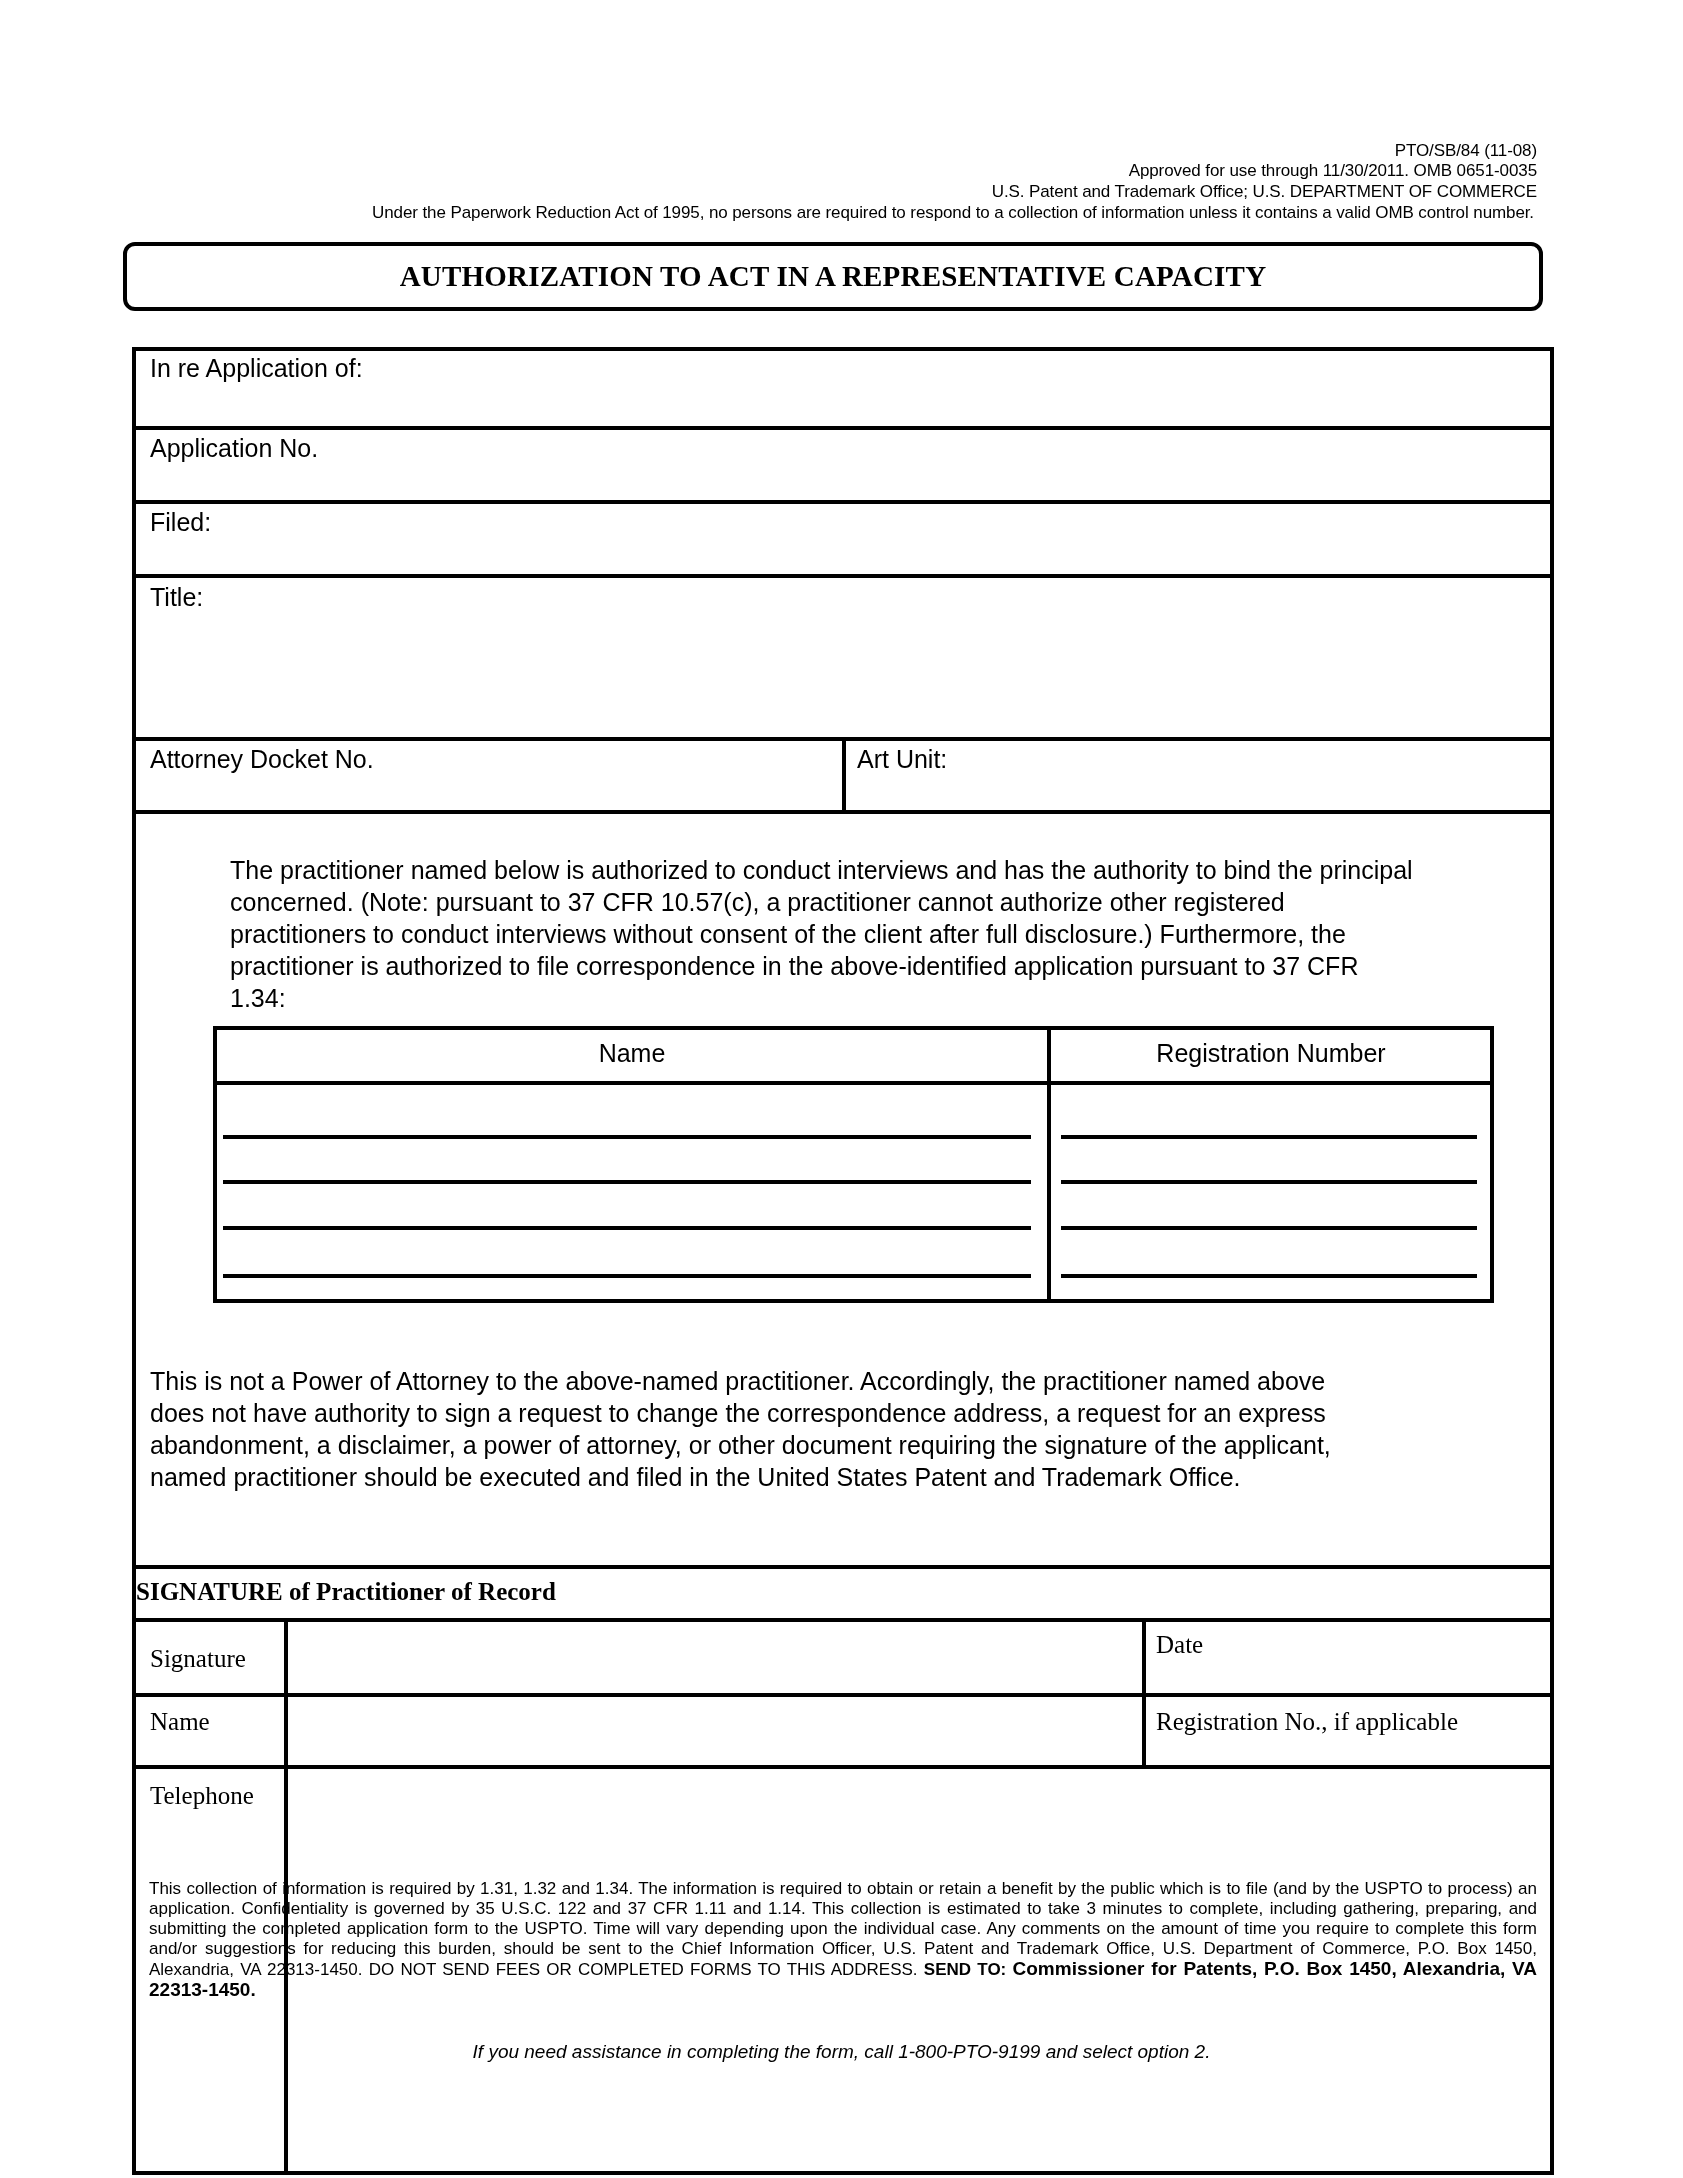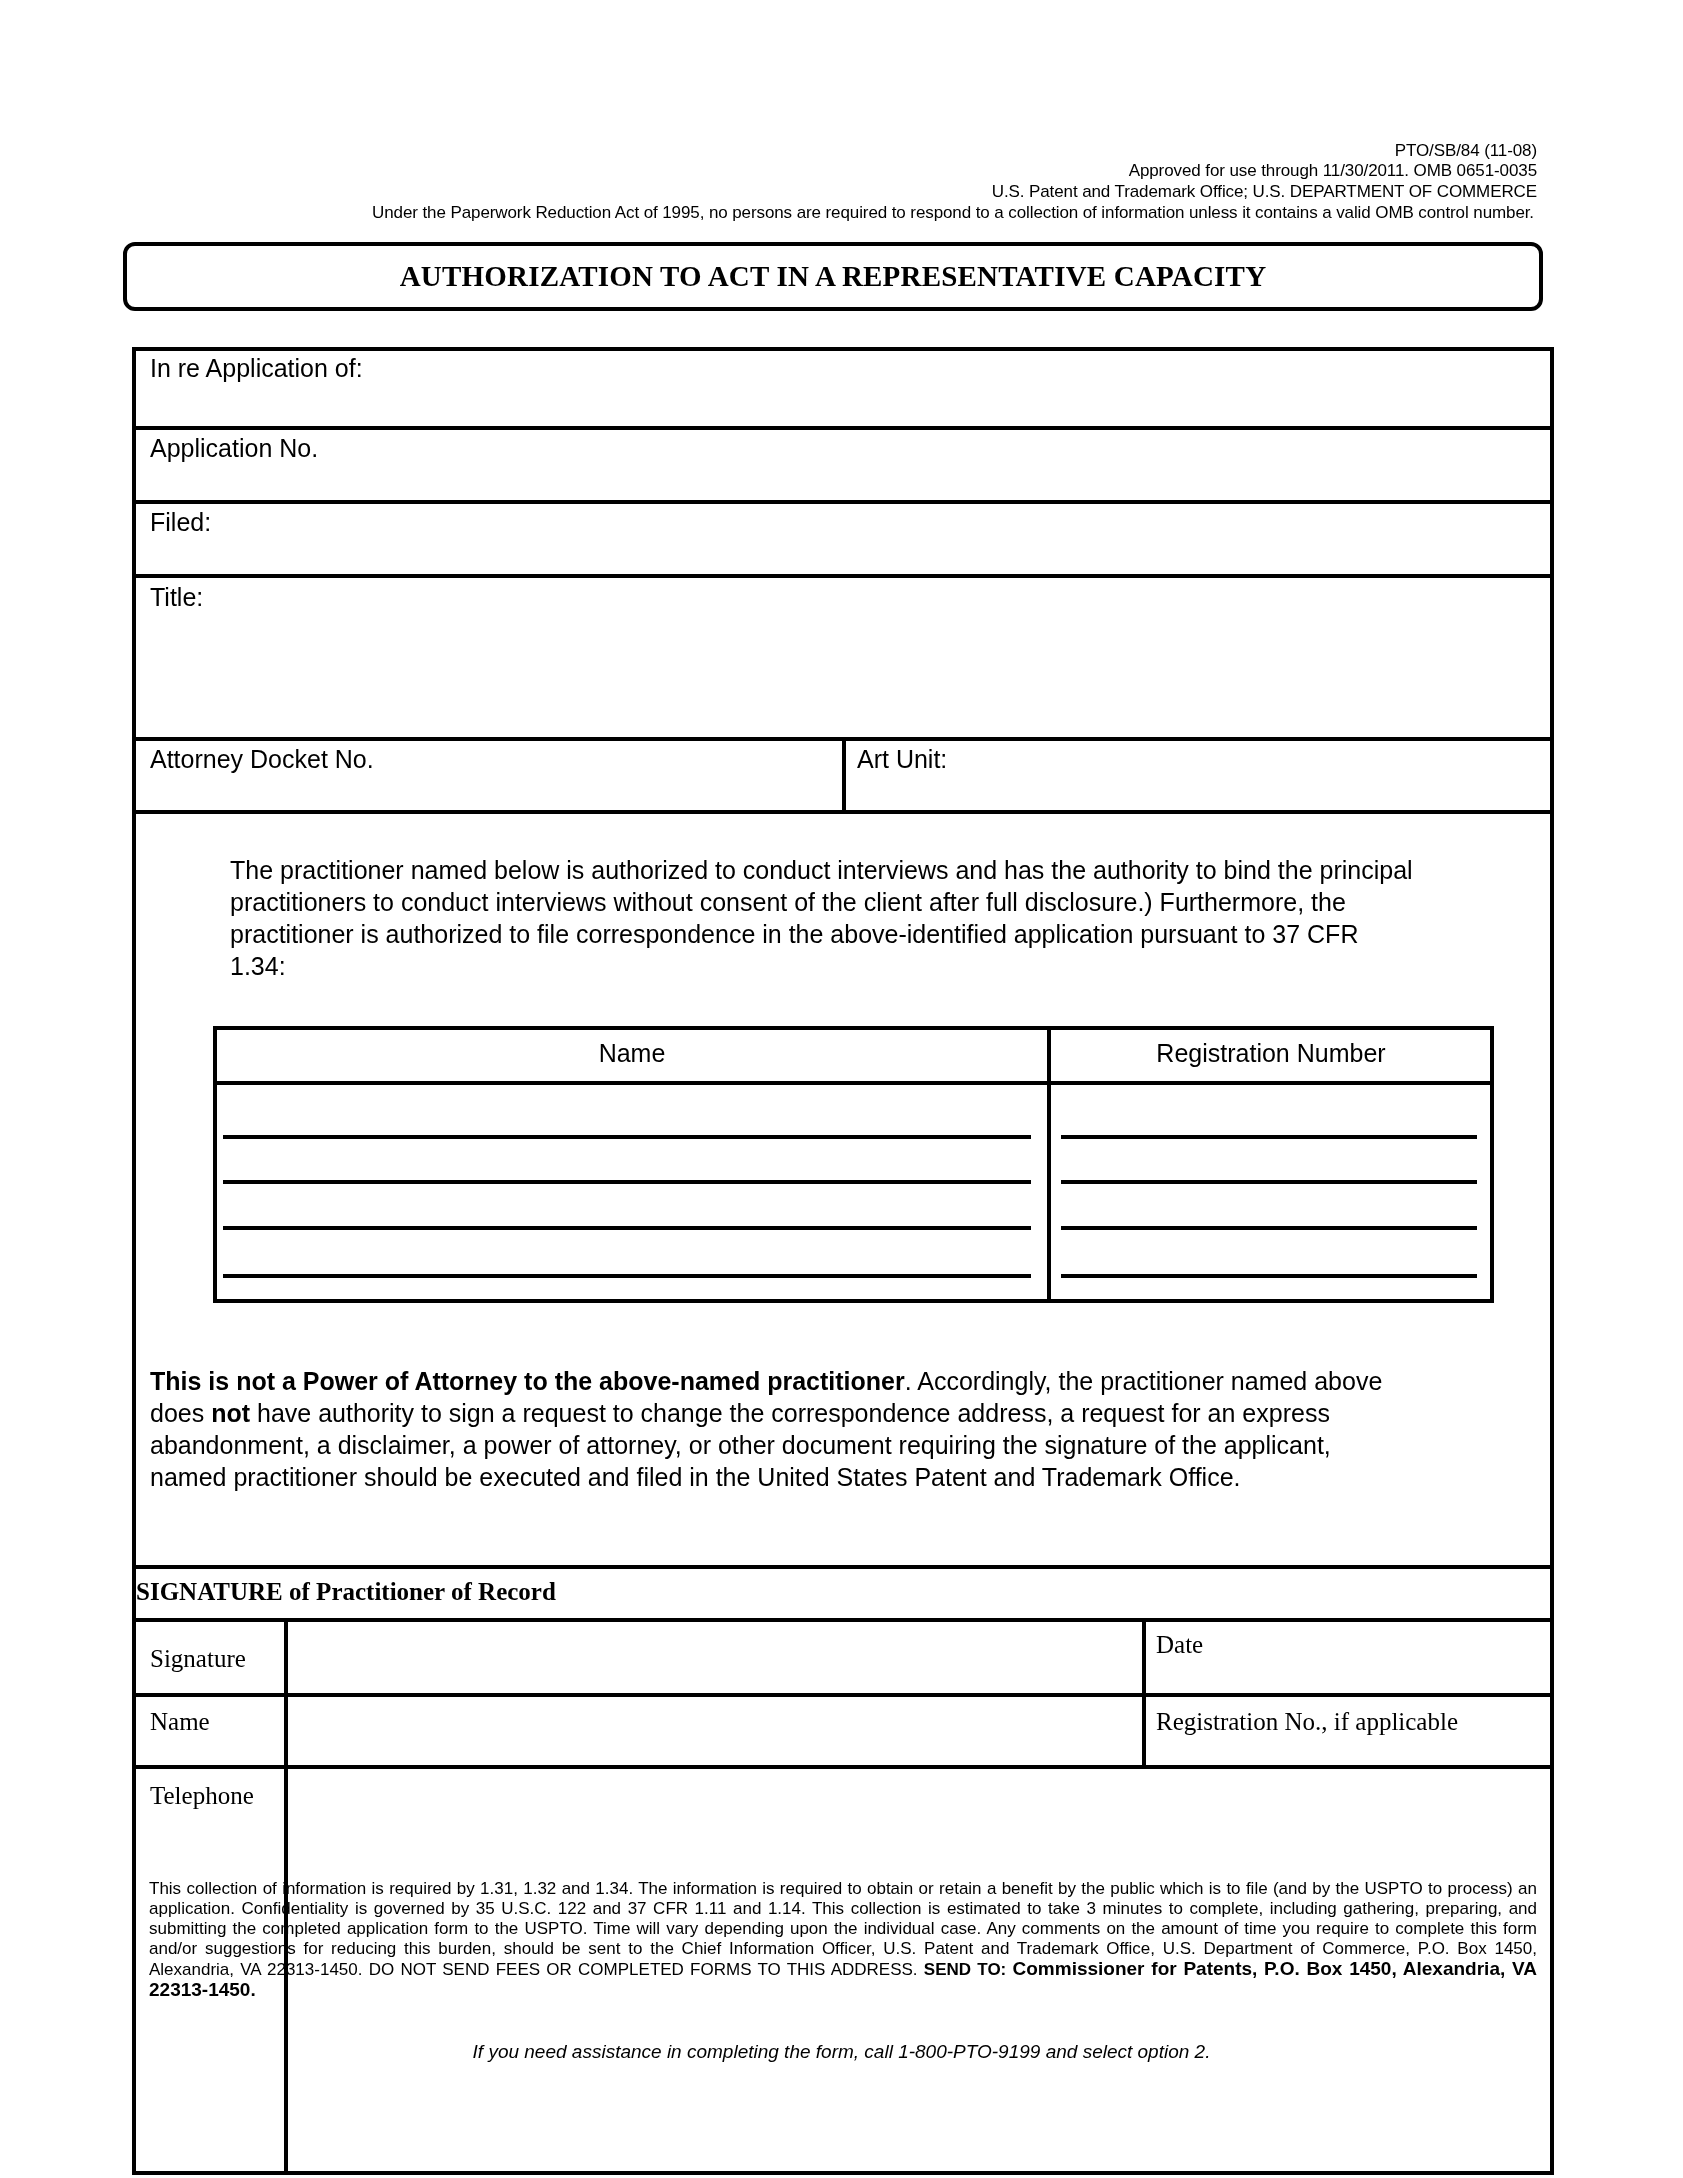--- a/index.html
+++ b/index.html
@@ -9,21 +9,21 @@
   .title-box { position:absolute; left:123px; top:242px; width:1420px; height:69px;
                border:4px solid #000; border-radius:12px; box-sizing:border-box;
                display:flex; align-items:center; justify-content:center; }
   .title-box span { font-family:"Liberation Serif", serif; font-weight:bold; font-size:29px; letter-spacing:0.2px; }
   .form-box { position:absolute; left:132px; top:347px; width:1422px; height:1828px;
               border:4px solid #000; box-sizing:border-box; }
   .row { position:absolute; left:0; right:0; border-bottom:4px solid #000; box-sizing:border-box; }
   .lbl { position:absolute; font-size:25px; line-height:30px; }
   .lbl-serif { position:absolute; font-family:"Liberation Serif", serif; font-size:25px; line-height:30px; }
   .para { position:absolute; font-size:25px; line-height:32px; }
-  .para b { font-weight:bold; }
+  .para b { font-weight:normal; }
   .names-table { position:absolute; left:77px; top:675px; width:1281px; height:277px;
                  border:4px solid #000; box-sizing:border-box; }
   .vline { position:absolute; top:0; bottom:0; width:4px; background:#000; }
   .hline { position:absolute; height:4px; background:#000; }
   .field { position:absolute; background:transparent; border:none; outline:none; }
   .footer { position:absolute; left:149px; width:1388px; top:1879px; font-size:17px; line-height:20px; text-align:justify; }
   .footer b.big { font-size:19px; }
   .help { position:absolute; left:0; width:1683px; top:2041px; text-align:center; font-style:italic; font-size:19px; }
 </style>
 </head>
@@ -63,20 +63,21 @@
   <div class="row" style="top:390px; height:73px;">
     <div class="lbl" style="left:14px; top:3px;">Attorney Docket No.</div>
     <input class="field" style="left: 14px; top: 34px; width: 683px; height: 32px;" value="">
     <div class="vline" style="left:706px; bottom:0;"></div>
     <div class="lbl" style="left:721px; top:3px;">Art Unit:</div>
     <input class="field" style="left: 721px; top: 34px; width: 683px; height: 32px;" value="">
   </div>
 
   <div class="para" style="left:94px; top:503px; width:1307px;">
     <div>The practitioner named below is authorized to conduct interviews and has the authority to bind the principal</div>
+    <div>concerned.  (Note:  pursuant to 37 CFR 10.57(c), a practitioner cannot authorize other registered</div>
     <div>practitioners to conduct interviews without consent of the client after full disclosure.)  Furthermore, the</div>
     <div>practitioner is authorized to file correspondence in the above-identified application pursuant to 37 CFR</div>
     <div>1.34:</div>
   </div>
 
   <div class="names-table">
     <div class="vline" style="left:830px;"></div>
     <div class="hline" style="left:0; right:0; top:51px;"></div>
     <div class="lbl" style="left:0; width:830px; top:8px; text-align:center;">Name</div>
     <div class="lbl" style="left:834px; width:440px; top:8px; text-align:center;">Registration Number</div>

